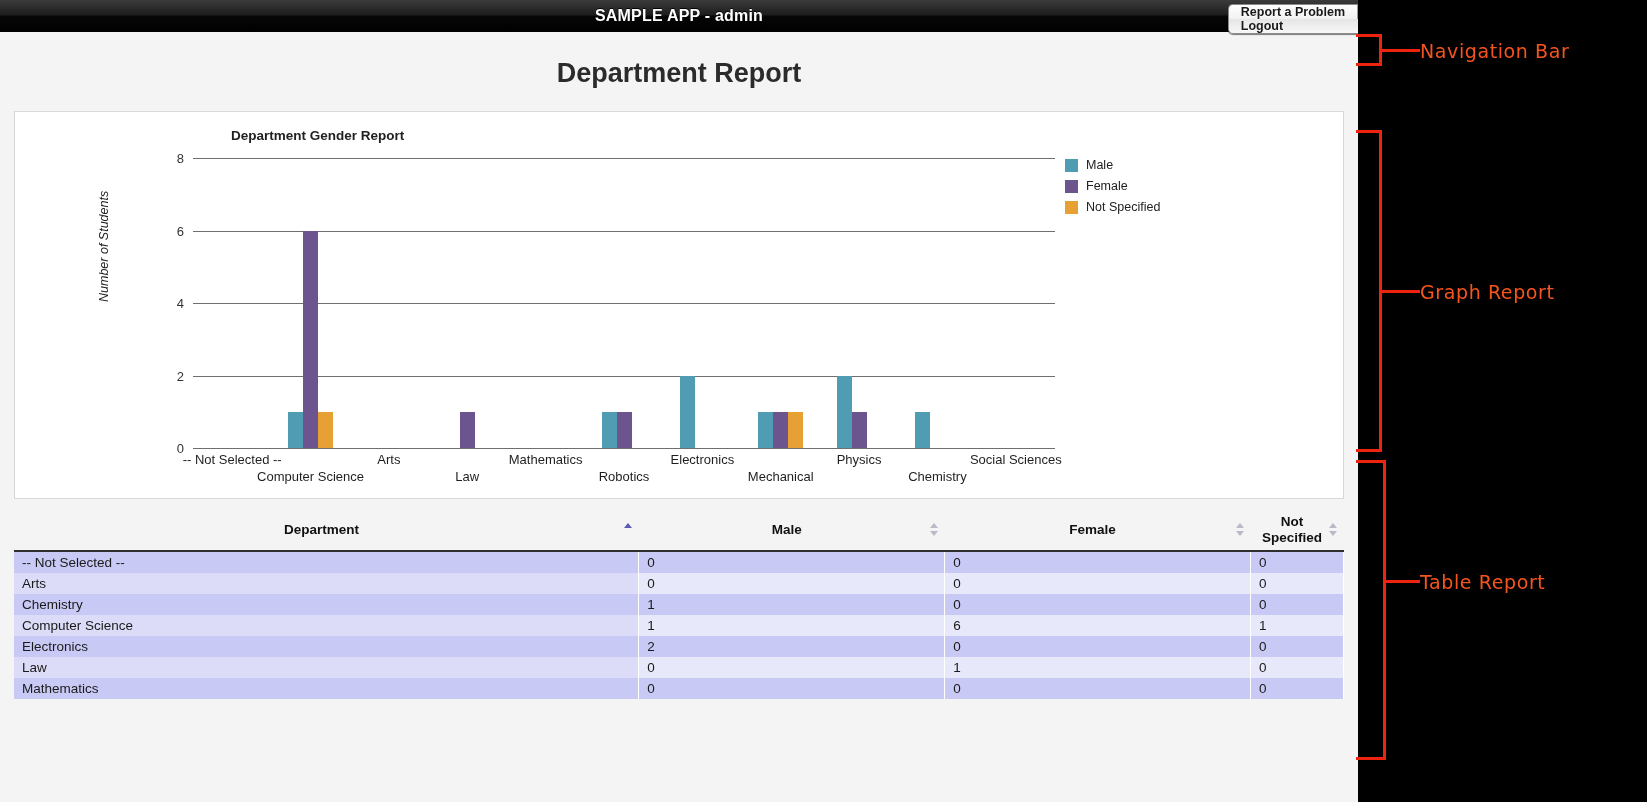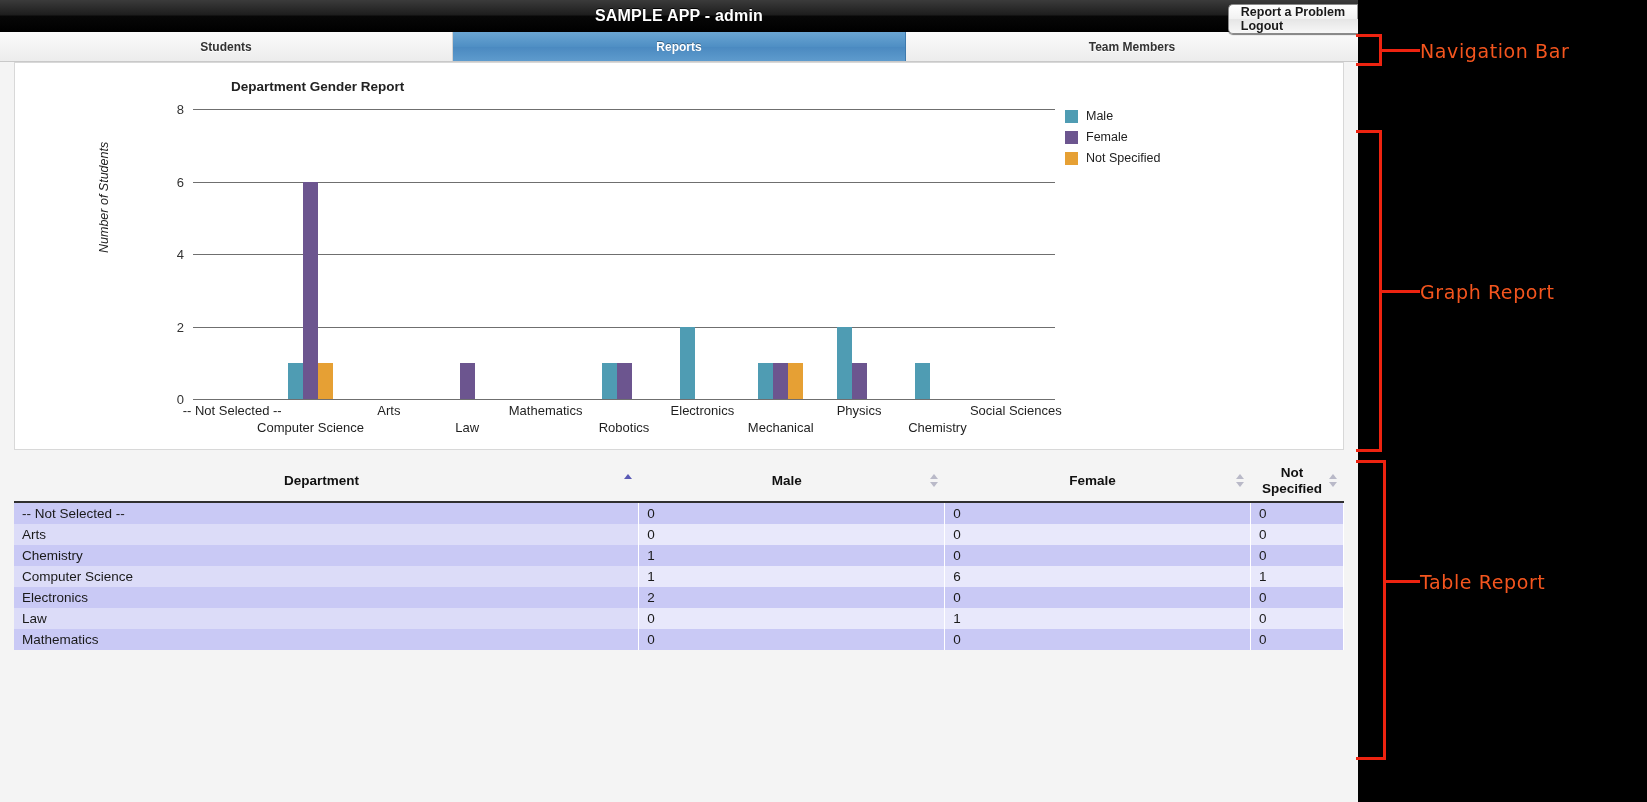--- a/index.html
+++ b/index.html
@@ -231,26 +231,22 @@
 <div id="app">
 
   <div id="topbar">
     <div id="app-title">SAMPLE APP - admin</div>
     <div id="topbar-actions">
       <div class="tb-btn">Report a Problem</div>
       <div class="tb-btn">Logout</div>
     </div>
   </div>
 
-  <div id="navbar">
-    <div class="nav-tab">Students</div>
-    <div class="nav-tab active">Reports</div>
-    <div class="nav-tab">Team Members</div>
-  </div>
-
+
+  <div id="page-title">Department Report</div>
 
   <div id="chart-panel">
     <div id="chart-title">Department Gender Report</div>
     <div id="ylabel">Number of Students</div>
     <div id="plot">
         <div class="gridline" style="top: 290px;">
           <span class="ytick">0</span>
         </div>
         <div class="gridline" style="top: 217.5px;">
           <span class="ytick">2</span>

